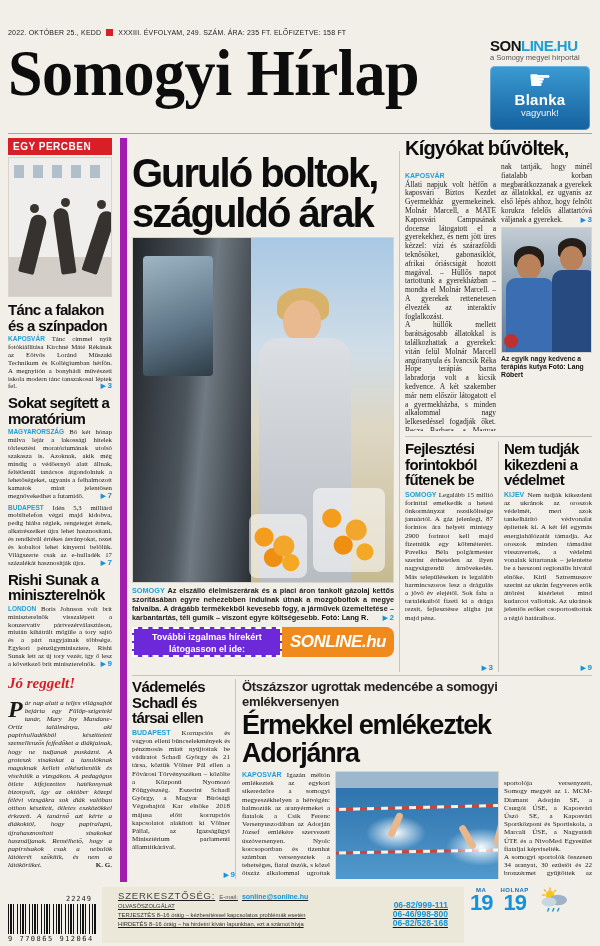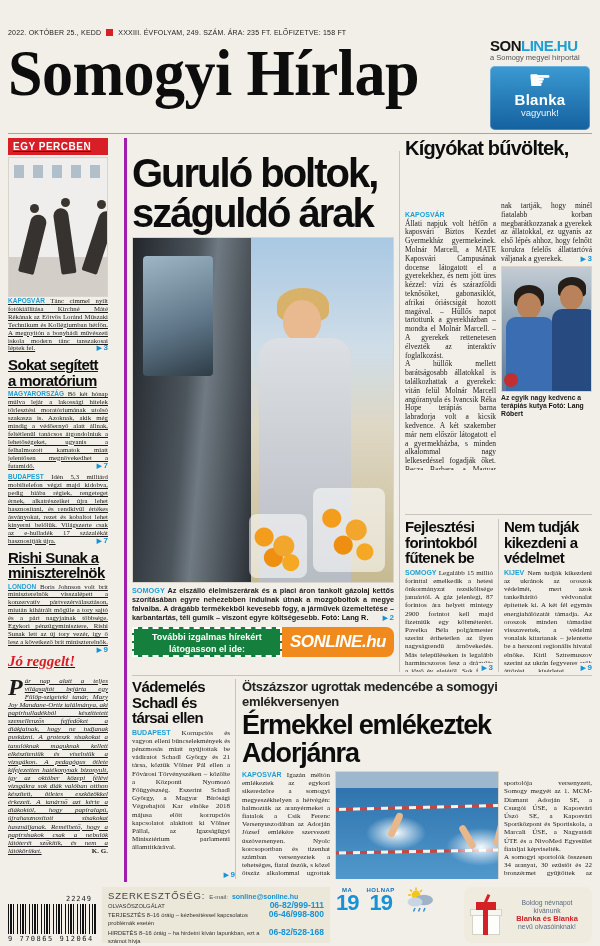--- a/index.html
+++ b/index.html
@@ -35,25 +35,25 @@
   .hl { font-weight:bold; color:#0d0d0d; letter-spacing:-.6px; margin:0; }
   .body-txt { font-family:"Liberation Serif", serif; text-align:justify; color:#1c1c1c; margin:0; }
   .loc { color:#1e9fd4; font-family:"Liberation Sans", sans-serif; font-weight:bold; }
   .pref { float:right; color:#1593d6; font-weight:bold; font-size:8px;
           font-family:"Liberation Sans", sans-serif; padding-left:4px; background:#f2efe9; }
   .pref::before { content:"▶ "; font-size:6.5px; }
   .pre-line { white-space:pre-line; }
 
   
   .content { display:flex; height:744px; overflow:hidden; }
-  .left-rail { width:119px; flex:none; padding-right:16px; border-right:3px solid #a21caf; overflow:hidden;text-decoration:underline; }
+  .left-rail { width:119px; flex:none; padding-right:8px; border-right:7px solid #a21caf; overflow:hidden; }
   .main-right { flex:1; padding-left:5px; display:flex; flex-direction:column; }
   .main-row { display:flex; height:534px; overflow:hidden; }
   .center-col { width:268px; flex:none; padding-right:5px; border-right:1px solid #c8c4bb;margin-top:13px; }
-  .right-col { flex:1; padding-left:5px; display:flex; flex-direction:column; overflow:hidden;gap:39px; }
+  .right-col { flex:1; padding-left:5px; display:flex; flex-direction:column; overflow:hidden; }
   .bottom-row { display:flex; border-top:1px solid #c8c4bb; margin-top:3px; padding-top:3px;
                 height:204px; overflow:hidden; }
 
   
   .rail-banner { background:#d81e26; color:#fff; font-weight:bold; font-size:10px;
                  letter-spacing:.5px; padding:3px 5px 2px; height:17px; }
   .rail-title { font-size:15px; line-height:15.5px; margin:5px 0 2px; }
   .rail-body { font-size:6.8px; line-height:7.9px; margin-bottom:4px; }
   .rail-body .loc { font-size:6.5px; }
   .greet-title { color:#d81e26; font-family:"Liberation Serif", serif; font-style:italic;
@@ -108,21 +108,21 @@
           background:repeating-linear-gradient(90deg,#cf4436 0 7px,#f5f2ea 7px 14px); }
   .splash { position:absolute; border-radius:50%;
             background:radial-gradient(closest-side, rgba(255,255,255,.95), rgba(255,255,255,0)); }
   .arm { position:absolute; width:7px; height:26px; border-radius:4px; background:#e8b78c; }
 
   
   .lead-hl { font-size:40px; line-height:40px; letter-spacing:-2px; margin-top:2px; }
   .cap { font-size:7.3px; line-height:9px; font-weight:bold; color:#222; text-align:justify; margin:0; }
   .cap .loc { font-size:7.3px; }
   .promo { display:flex; height:30px; margin-top:5px; }
-  .promo-blue { flex:1.3; background:#15803d; border:2px dashed #fff; color:#fff; font-weight:bold;
+  .promo-blue { flex:1.3; background:#6d28d9; border:2px dashed #fff; color:#fff; font-weight:bold;
                 font-size:9px; line-height:12px; text-align:center; padding-top:2px; }
   .promo-orange { flex:1; background:#f08a1d; color:#fff; display:flex; align-items:center;
                   justify-content:center; font-weight:bold; font-style:italic; font-size:17px;
                   border-radius:0 8px 8px 0; letter-spacing:-.5px; }
 
   
   .anim-hl { font-size:20px; line-height:21px; letter-spacing:-.8px; }
   .anim-cols { display:flex; gap:5px; height:268px; overflow:hidden; margin-top:4px; }
   .anim-col { flex:1; overflow:hidden; position:relative; }
   .col-body { font-size:7.5px; line-height:8.8px; }
@@ -149,21 +149,21 @@
   .sport-photo-wrap { flex:1; display:flex; flex-direction:column; }
 
   
   .footer { display:flex; gap:6px; margin-top:5px; height:56px; align-items:stretch; }
   .barcode-block { width:88px; flex:none; font-family:"DejaVu Sans Mono", monospace; }
   .bc-top { font-size:7px; text-align:right; padding-right:4px; letter-spacing:1px;margin-top:8px; }
   .bc-bars { height:30px; margin:1px 0;
              background:repeating-linear-gradient(90deg,#111 0 1px,#f2efe9 1px 2px,#111 2px 4px,
                         #f2efe9 4px 5px,#111 5px 6px,#f2efe9 6px 9px,#111 9px 10px,#f2efe9 10px 12px); }
   .bc-num { font-size:7px; letter-spacing:1.5px; }
-  .office { flex:1.6; background:#ebe7d9; padding:3px 6px 2px; }
+  .office { flex:1.6; background:#ebe7d9; padding:3px 16px 2px;text-decoration:underline; }
   .office-head { display:flex; align-items:baseline; gap:4px; }
   .office-title { font-size:9.5px; letter-spacing:.8px; color:#444; }
   .email-label { font-size:6px; color:#555; }
   .email { font-size:7px; font-weight:bold; color:#1593d6; }
   .office-row { display:flex; justify-content:space-between; align-items:baseline; line-height:8.2px; }
   .office-label { font-size:5.8px; color:#333; }
   .phone { font-size:8.5px; font-weight:bold; color:#1593d6; white-space:nowrap; padding-left:4px; }
   .weather { width:122px; flex:none; position:relative; }
   .w-top { display:flex; align-items:flex-start; gap:8px; }
   .w-group { text-align:center; }
@@ -221,20 +221,21 @@
         <div class="frames"></div>
         <div class="fig" style="left:16px;top:56px;width:16px;height:60px;transform:rotate(14deg);"></div>
         <div class="fig-head" style="left:21px;top:46px;"></div>
         <div class="fig" style="left:48px;top:50px;width:15px;height:66px;transform:rotate(-8deg);"></div>
         <div class="fig-head" style="left:52px;top:40px;"></div>
         <div class="fig" style="left:82px;top:52px;width:16px;height:64px;transform:rotate(18deg);"></div>
         <div class="fig-head" style="left:88px;top:42px;"></div>
       </div>
 
       <article>
+        <h2 class="hl rail-title">Tánc a falakon és a színpadon</h2>
         <p class="body-txt rail-body">
           <b class="loc">KAPOSVÁR</b>
           <span>Tánc címmel nyílt fotókiállítása Kirchné Máté Rékának az Eötvös Loránd Műszaki Technikum és Kollégiumban hétfőn. A megnyitón a bonyhádi művészeti iskola modern tánc tanszakosai léptek fel.</span>
           <span class="pref">3</span>
         </p>
       </article>
 
       <article>
         <h2 class="hl rail-title">Sokat segített a moratórium</h2>
         <p class="body-txt rail-body">
@@ -456,30 +457,15 @@
           <ellipse cx="12" cy="15" rx="7.5" ry="4.6" fill="#c9d6e2"></ellipse>
           <g stroke="#2f8fd0" stroke-width="1.5">
             <line x1="12" y1="21" x2="10.5" y2="24.5"></line>
               <line x1="17" y1="21" x2="15.5" y2="24.5"></line>
             <line x1="22" y1="21" x2="20.5" y2="24.5"></line>
           </g>
         </svg>
       </div>
     </div>
 
-    <div class="nameday">
-      <div class="gift">
-        <div class="gift-tail"></div>
-        <div class="gift-box"></div>
-        <div class="gift-lid"></div>
-        <div class="gift-ribbon-v"></div>
-        <div class="gift-bow"></div>
-      </div>
-      <div class="nd-text">
-        <span>Boldog névnapot</span>
-        <span>kívánunk</span>
-        <span class="nd-names">Blanka és Bianka</span>
-        <span>nevű olvasóinknak!</span>
-      </div>
-    </div>
   </footer>
 
 </div>
 
 </body></html>

